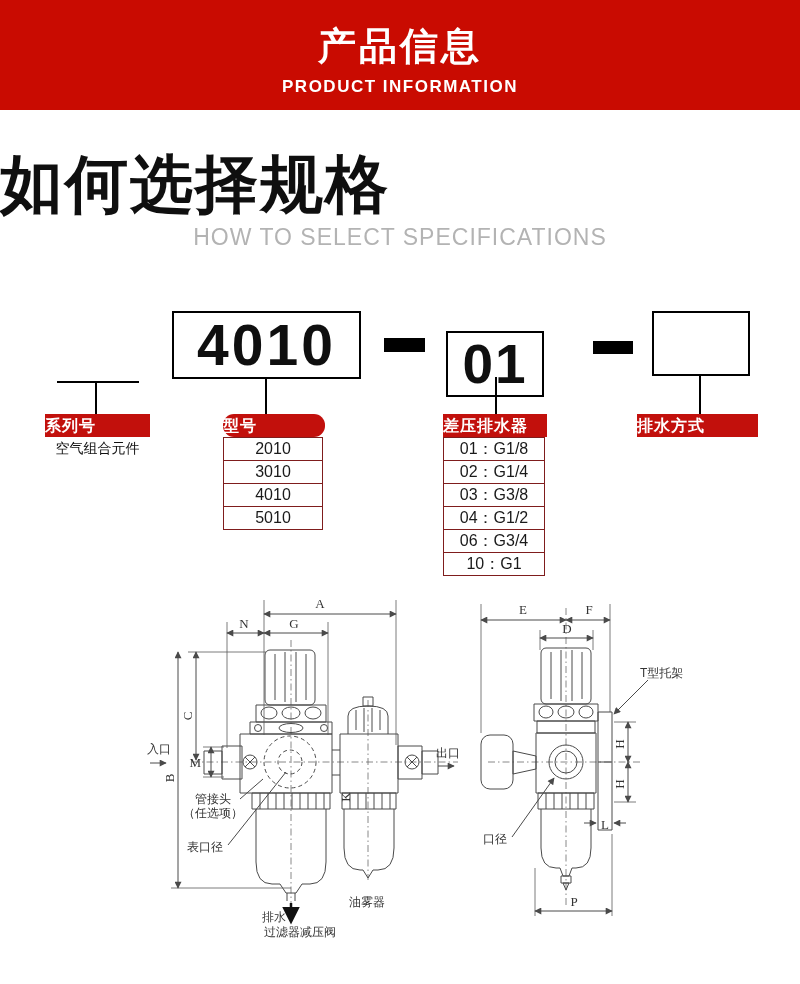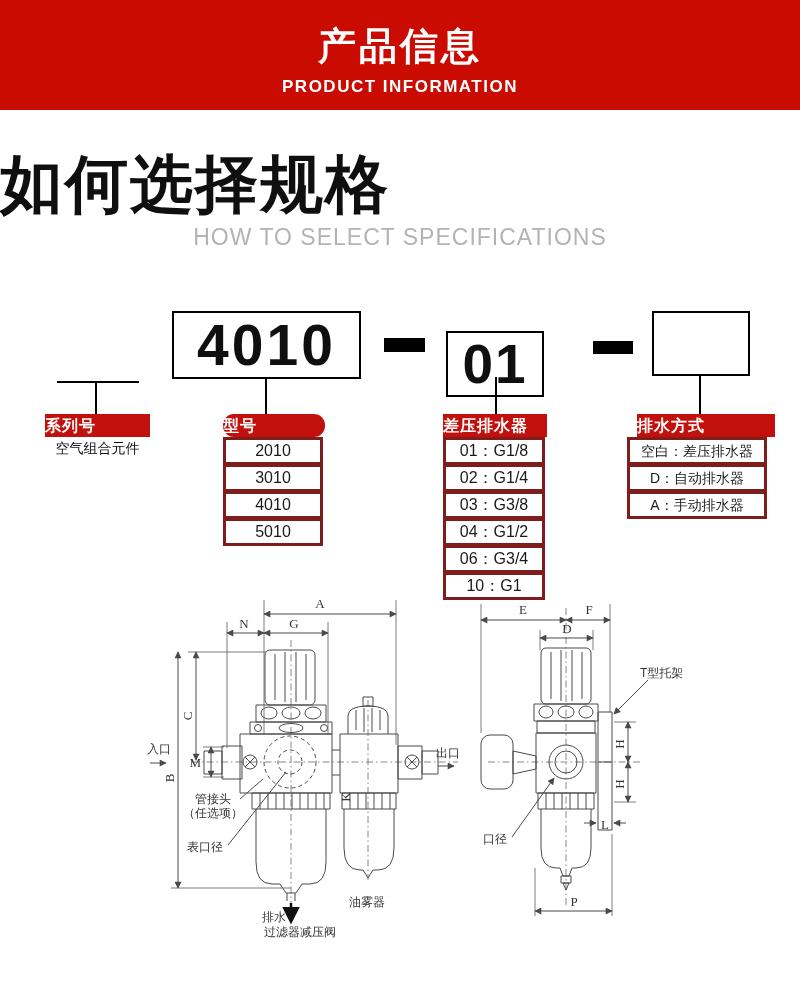--- a/index.html
+++ b/index.html
@@ -32,25 +32,25 @@
   .v1{left:95px;top:381px;height:33px;}
   .v2{left:265px;top:379px;height:35px;}
   .v3{left:495px;top:377px;height:37px;}
   .v4{left:699px;top:376px;height:38px;}
   
   .col-header{position:absolute;height:23px;background:#c2100c;color:#fff;
               font-size:16px;font-weight:bold;line-height:23px;letter-spacing:1px;}
   .h1{left:45px;top:414px;width:105px;}
   .h2{left:223px;top:414px;width:102px;border-radius:11px;}
   .h3{left:443px;top:414px;width:104px;}
-  .h4{left:637px;top:414px;width:138px;}
+  .h4{left:637px;top:414px;width:121px;}
   .series-name{position:absolute;left:15px;top:440px;width:165px;text-align:center;
                font-size:14px;color:#111;}
   .tbl{position:absolute;}
-  .trow{height:22px;line-height:22px;border:3px solid #7f1d1d;margin-top:-1px;background:#fff;
+  .trow{height:22px;line-height:22px;border:1px solid #7f1d1d;margin-top:-1px;background:#fff;
         text-align:center;font-size:16px;color:#1a1a1a;}
   .trow:first-child{margin-top:0;}
   .t-model{left:223px;top:437px;width:100px;}
   .t-thread{left:443px;top:437px;width:102px;}
   .t-drain{left:627px;top:437px;width:140px;}
   .t-drain .trow{font-size:14px;}
   
   .drawing{position:absolute;left:0;top:588px;}
   .drawing *{vector-effect:non-scaling-stroke;}
   .ln{stroke:#4a4a4a;stroke-width:1;fill:none;}
@@ -101,25 +101,20 @@
 
   <div class="tbl t-thread">
     <div class="trow">01：G1/8</div>
     <div class="trow">02：G1/4</div>
     <div class="trow">03：G3/8</div>
     <div class="trow">04：G1/2</div>
     <div class="trow">06：G3/4</div>
     <div class="trow">10：G1</div>
   </div>
 
-  <div class="tbl t-drain">
-    <div class="trow">空白：差压排水器</div>
-    <div class="trow">D：自动排水器</div>
-    <div class="trow">A：手动排水器</div>
-  </div>
 
   <svg class="drawing" width="800" height="396" viewBox="0 588 800 396">
     <defs>
       <marker id="arw" viewBox="0 0 10 10" refX="9" refY="5" markerWidth="9" markerHeight="7" orient="auto-start-reverse">
           <path d="M0 0 L10 5 L0 10 z" fill="#4a4a4a"></path>
         </marker>
       <marker id="arwB" viewBox="0 0 10 10" refX="8" refY="5" markerWidth="7" markerHeight="7" orient="auto">
           <path d="M0 0 L10 5 L0 10 z" fill="#111"></path>
         </marker>
     </defs>

